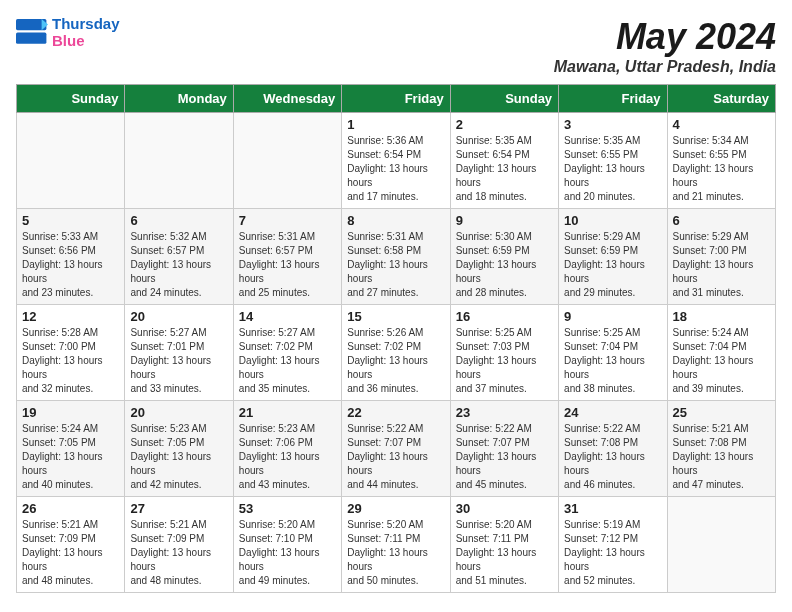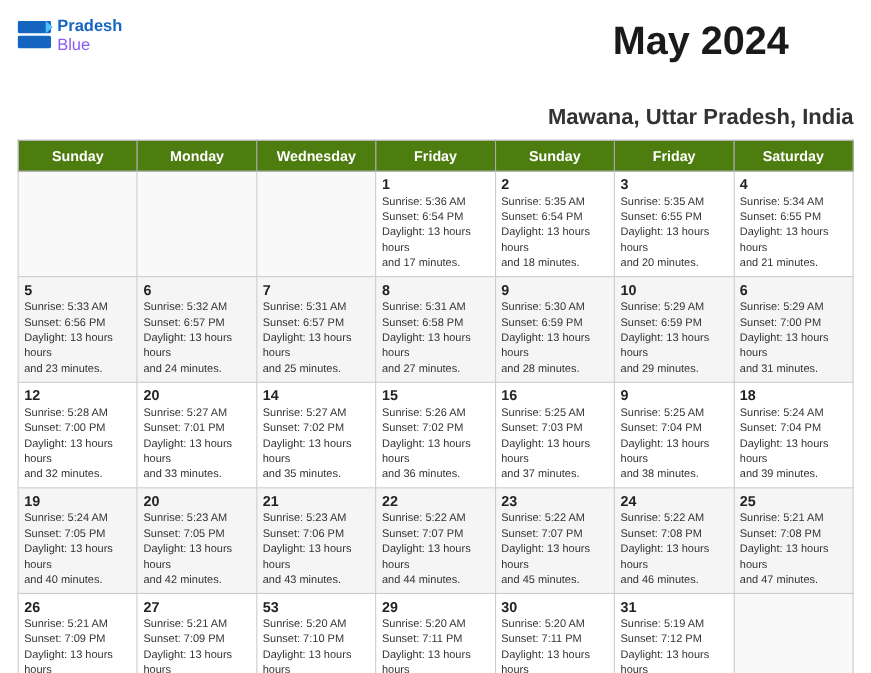--- a/index.html
+++ b/index.html
@@ -19,42 +19,42 @@
     .logo {
       display: flex;
       align-items: center;
       gap: 4px;
     }
     .logo-icon {
       width: 32px;
       height: 28px;
     }
     .title-area {
-      text-align: center;
+      text-align: right;
+      font-style: italic;
     }
     .month-title {
       font-size: 36px;
       font-weight: bold;
       color: #1a1a1a;
     }
     .location-title {
-      font-size: 20px;
+      font-size: 16px;
       font-weight: bold;
       color: #333;
-      margin-top: 38px;
     }
     table {
       width: 100%;
       border-collapse: collapse;
       table-layout: fixed;
     }
     thead th {
-      background-color: #4d7c0f;
+      background-color: #15803d;
       color: #fff;
-      text-align: center;
+      text-align: right;
       padding: 6px 6px;
       font-size: 13px;
       font-weight: bold;
       border: 1px solid #aaa;
     }
     tbody td {
       border: 1px solid #ccc;
       vertical-align: top;
       padding: 4px 5px;
       font-size: 10.5px;
@@ -83,22 +83,22 @@
 <body>
 
 <div class="header-area">
   <div class="logo">
     <svg class="logo-icon" viewBox="0 0 40 35">
       <rect x="0" y="0" width="38" height="14" rx="2" fill="#1565c0"></rect>
       <rect x="0" y="17" width="38" height="14" rx="2" fill="#1565c0"></rect>
       <polygon points="32,0 40,7 32,14" fill="#4fc3f7"></polygon>
     </svg>
     <div>
-      <div style="font-size:15px; font-weight:bold; color:#1565c0; line-height:1.1;">Pradesh</div>
-      <div style="font-size:15px; font-weight:normal; color:#8b5cf6; line-height:1.1;">Blue</div>
+      <div style="font-size:15px; font-weight:bold; color:#1565c0; line-height:1.1;">Thursday</div>
+      <div style="font-size:15px; font-weight:bold; color:#ec4899; line-height:1.1;">Blue</div>
     </div>
   </div>
   <div class="title-area">
     <div class="month-title">May 2024</div>
     <div class="location-title">Mawana, Uttar Pradesh, India</div>
   </div>
 </div>
 
 <table>
   <thead>

